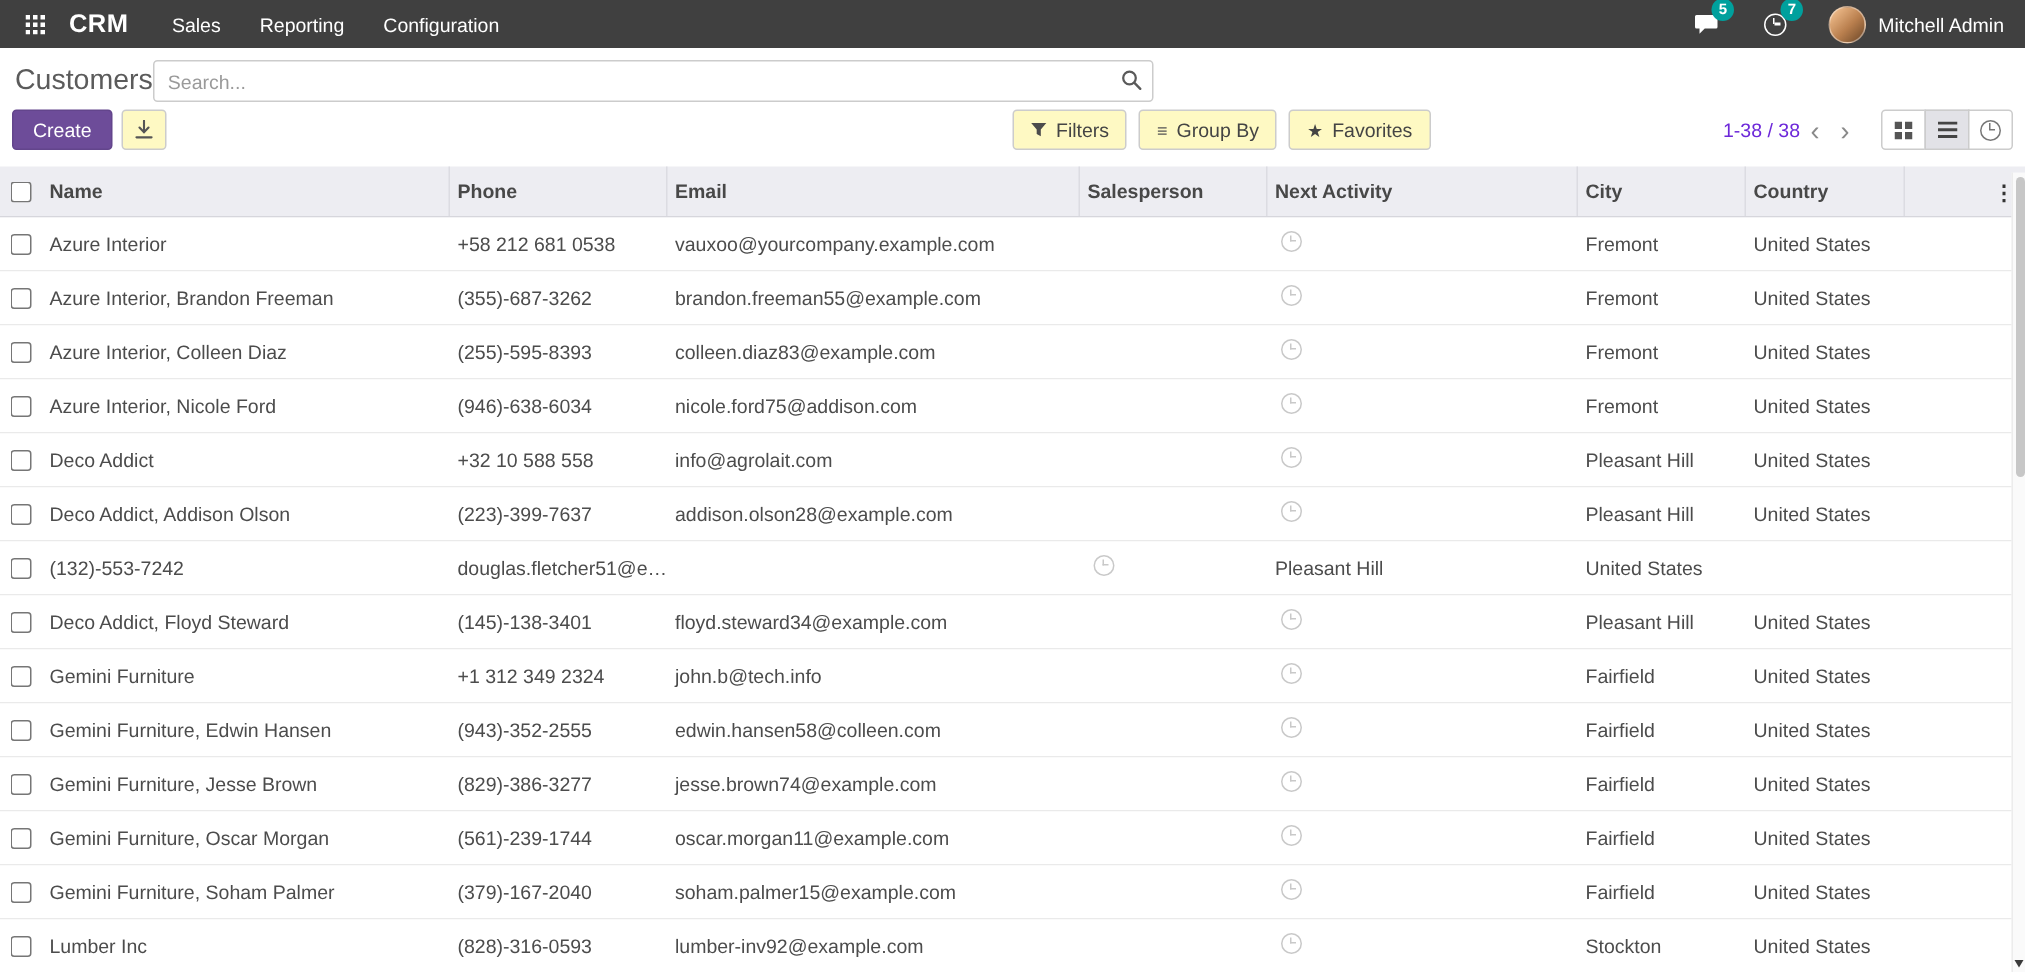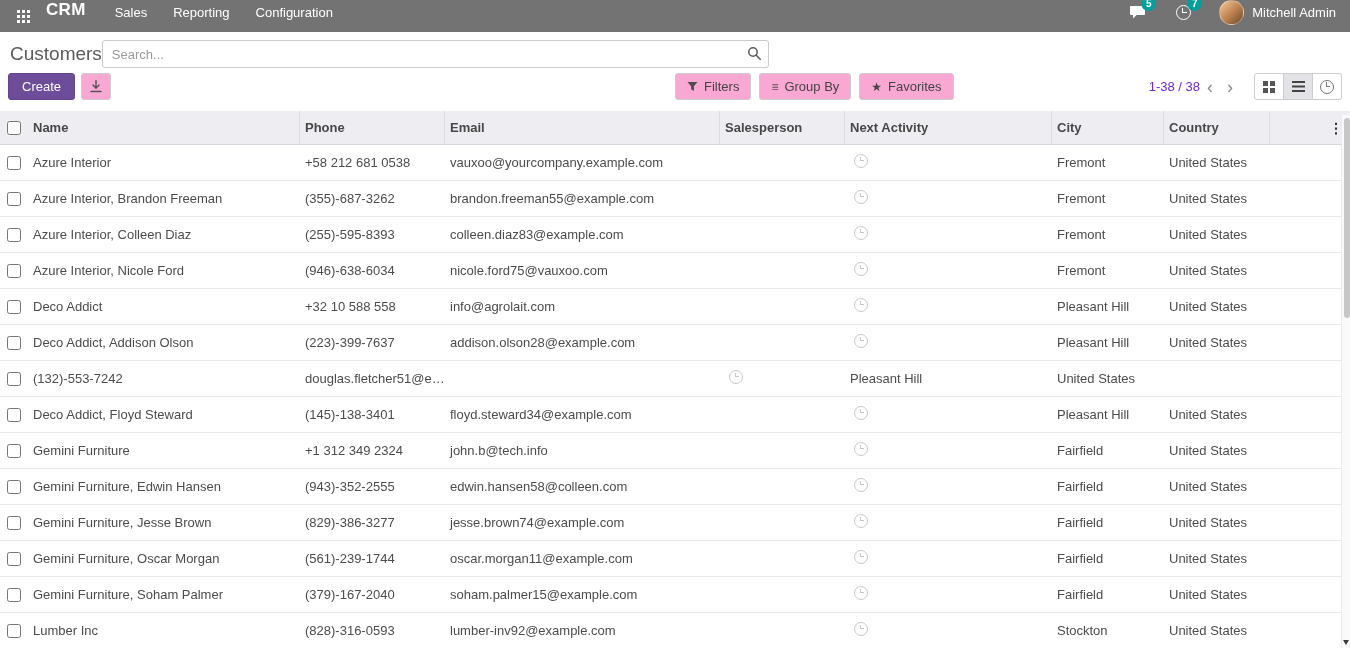--- a/index.html
+++ b/index.html
@@ -8,23 +8,23 @@
     font-family: "Liberation Sans", sans-serif;
     font-size: 13px;
     color: #4c4c4c;
     background: #fff;
     position: relative;
   }
 
   
   .navbar {
     height: 32px;
-    background: #737373;
+    background: #404040;
     display: flex;
-    align-items: flex-start;
+    align-items: center;
     color: #fff;
     padding: 0 10px;
   }
   .apps-btn { width:26px; height:32px; display:flex; align-items:center; justify-content:center; cursor:pointer; }
   .brand { font-size:17px; font-weight:700; margin:0 16px 0 10px; letter-spacing:.3px; cursor:pointer; }
   .nav-menu { display:flex; height:24px; }
   .nav-menu-item { padding:0 13px; display:flex; align-items:center; font-size:13px; cursor:pointer; }
   .nav-right { margin-left:auto; display:flex; align-items:center; padding-right:4px; }
   .nav-icon { position:relative; width:24px; height:24px; display:flex; align-items:center; justify-content:center; margin-left:22px; cursor:pointer; }
   .badge {
@@ -51,21 +51,21 @@
     border:1px solid #ccc; border-radius:3px;
     padding:0 30px 0 9px; font-size:13px; color:#4c4c4c;
     font-family:inherit; outline:none; background:#fff;
   }
   .searchbox input::placeholder { color:#9a9a9a; }
   .search-icon { position:absolute; right:7px; top:6px; cursor:pointer; line-height:0; }
 
   .cp-row2 { display:flex; align-items:center; margin-bottom:11px; }
   .cp-left { flex:0 0 667px; display:flex; gap:6px; align-items:center; }
   .btn {
-    height:27px; border:1px solid #ccc; background:#f9a8d4; border-radius:3px;
+    height:27px; border:1px solid #ccc; background:#fef9c3; border-radius:3px;
     font-size:13px; color:#444; display:inline-flex; align-items:center;
     gap:6px; padding:0 11px; cursor:pointer; font-family:inherit;
   }
   .btn-primary { background:#6d4c99; border-color:#63458c; color:#fff; padding:0 13px; }
   .btn-icononly { width:30px; justify-content:center; padding:0; }
   .cp-mid { display:flex; gap:8px; align-items:center; }
   .cp-right { margin-left:auto; display:flex; align-items:center; }
   .glyph { font-size:12px; line-height:1; color:#555; }
   .star { font-size:12px; color:#444; }
   .pager-text { font-size:13px; color:#6d28d9; margin-right:0; }
@@ -293,21 +293,21 @@
       <div class="td">Fremont</div>
       <div class="td">United States</div>
       <div class="td"></div>
     </div>
   <div class="tr">
       <div class="td cbc">
         <input type="checkbox" class="cb" style="">
       </div>
       <div class="td">Azure Interior, Nicole Ford</div>
       <div class="td">(946)-638-6034</div>
-      <div class="td">nicole.ford75@vauxoo.com</div>
+      <div class="td">nicole.ford75@addison.com</div>
       <div class="td"></div>
       <div class="td"><span class="clock"></span></div>
       <div class="td">Fremont</div>
       <div class="td">United States</div>
       <div class="td"></div>
     </div>
   <div class="tr">
       <div class="td cbc">
         <input type="checkbox" class="cb" style="">
       </div>

